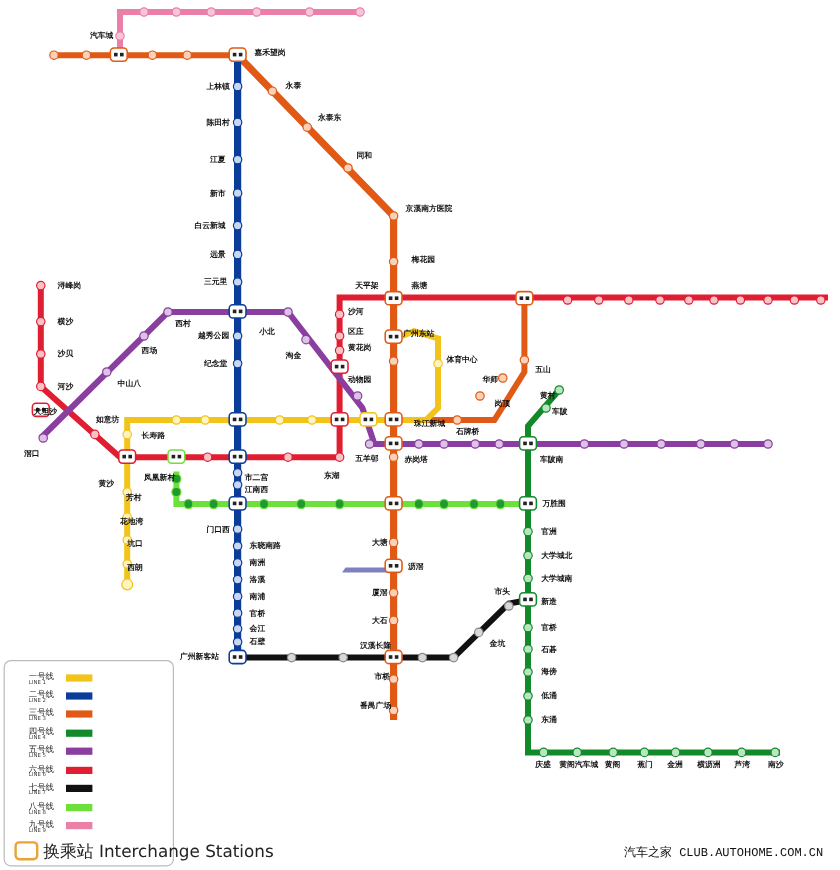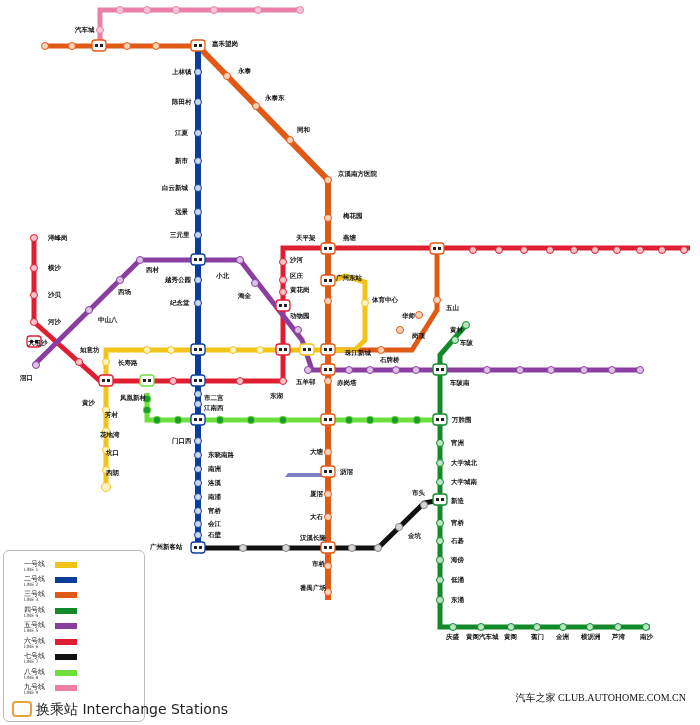--- a/index.html
+++ b/index.html
@@ -6,21 +6,21 @@
   body { width:700px; height:725px; position:relative; overflow:hidden; font-family:"DejaVu Sans", sans-serif; }
   #map { position:absolute; left:0; top:0; width:700px; height:725px; }
   .lbl-big { font-family:"DejaVu Sans", sans-serif; font-size:6.5px; fill:#111; font-weight:bold; }
   .legend { position:absolute; left:3px; top:550px; width:140px; height:170px; border:1px solid #bbb; border-radius:6px; background:#fff; }
   .legend-row { position:absolute; left:14px; height:14px; }
   .legend-name { position:absolute; left:6px; top:0; font-size:7px; color:#222; font-family:Liberation Serif, serif; white-space:nowrap; }
   .legend-en { position:absolute; left:6px; top:8px; font-size:4.5px; color:#444; font-family:"DejaVu Sans", sans-serif; white-space:nowrap; }
   .legend-swatch { position:absolute; left:37px; top:3px; width:22px; height:6px; }
   .legend-ic { position:absolute; left:8px; top:150px; width:16px; height:12px; border:2px solid #e8a33a; border-radius:4px; background:#fff; }
   .legend-ic-text { position:absolute; left:32px; top:150px; font-size:14px; color:#222; font-family:"DejaVu Sans", sans-serif; white-space:nowrap; }
-  .watermark { position:absolute; right:14px; bottom:20px; font-family:Liberation Serif, serif; font-size:10px; color:#111;text-align:center; }
+  .watermark { position:absolute; right:14px; bottom:8px; font-family:Liberation Mono, monospace; font-size:10px; color:#111;text-align:center; }
 </style>
 </head>
 <body>
 
 <svg id="map" viewBox="0 0 700 725" xmlns="http://www.w3.org/2000/svg">
 
   <g>
     <polyline points="100,46 100,10 302,10" fill="none" stroke="#ec7fa8" stroke-width="5"></polyline>
     <g fill="#f6c6d8" stroke="#ec7fa8" stroke-width="1">
       <circle cx="100" cy="30" r="3.5"></circle>

